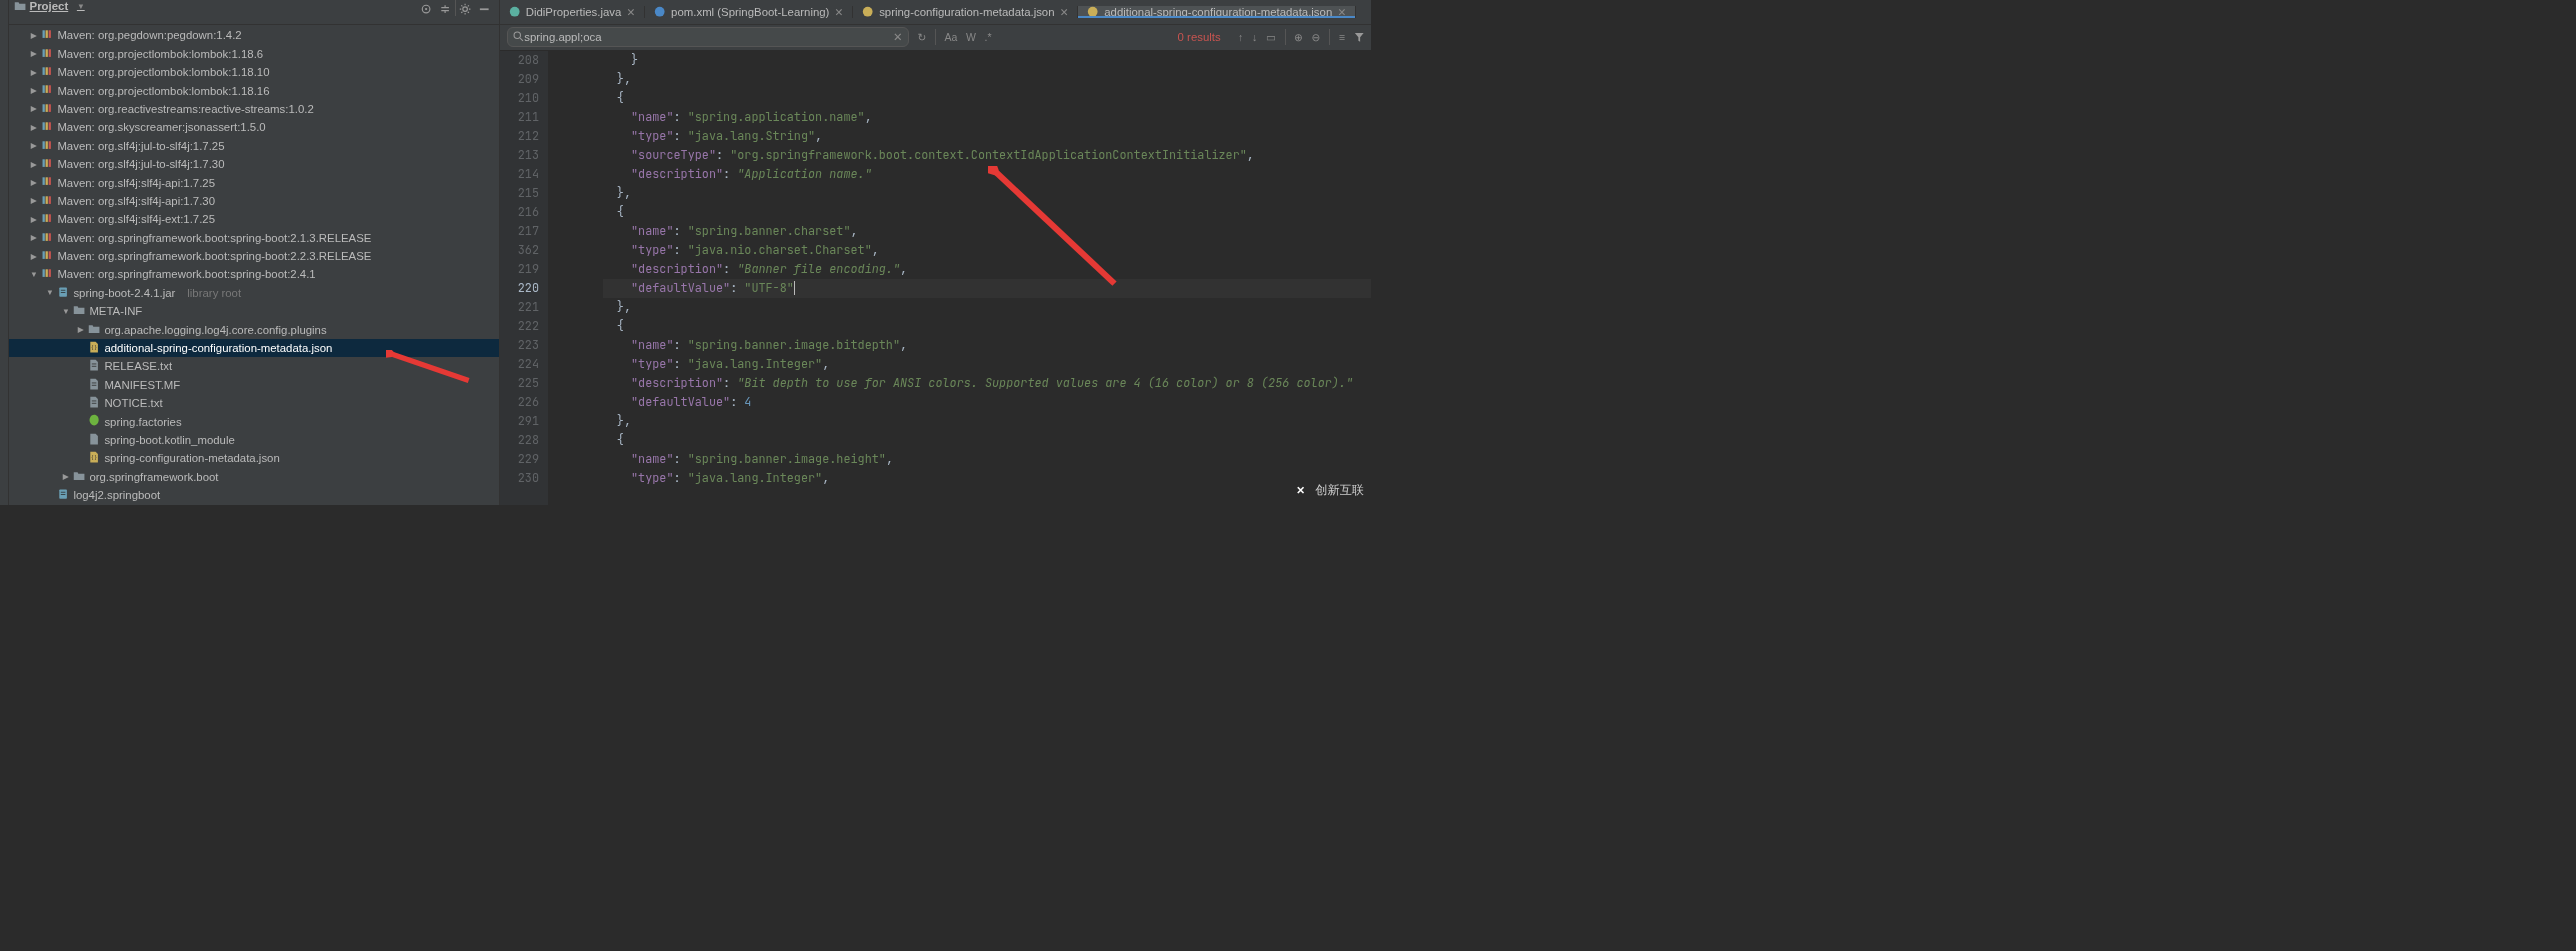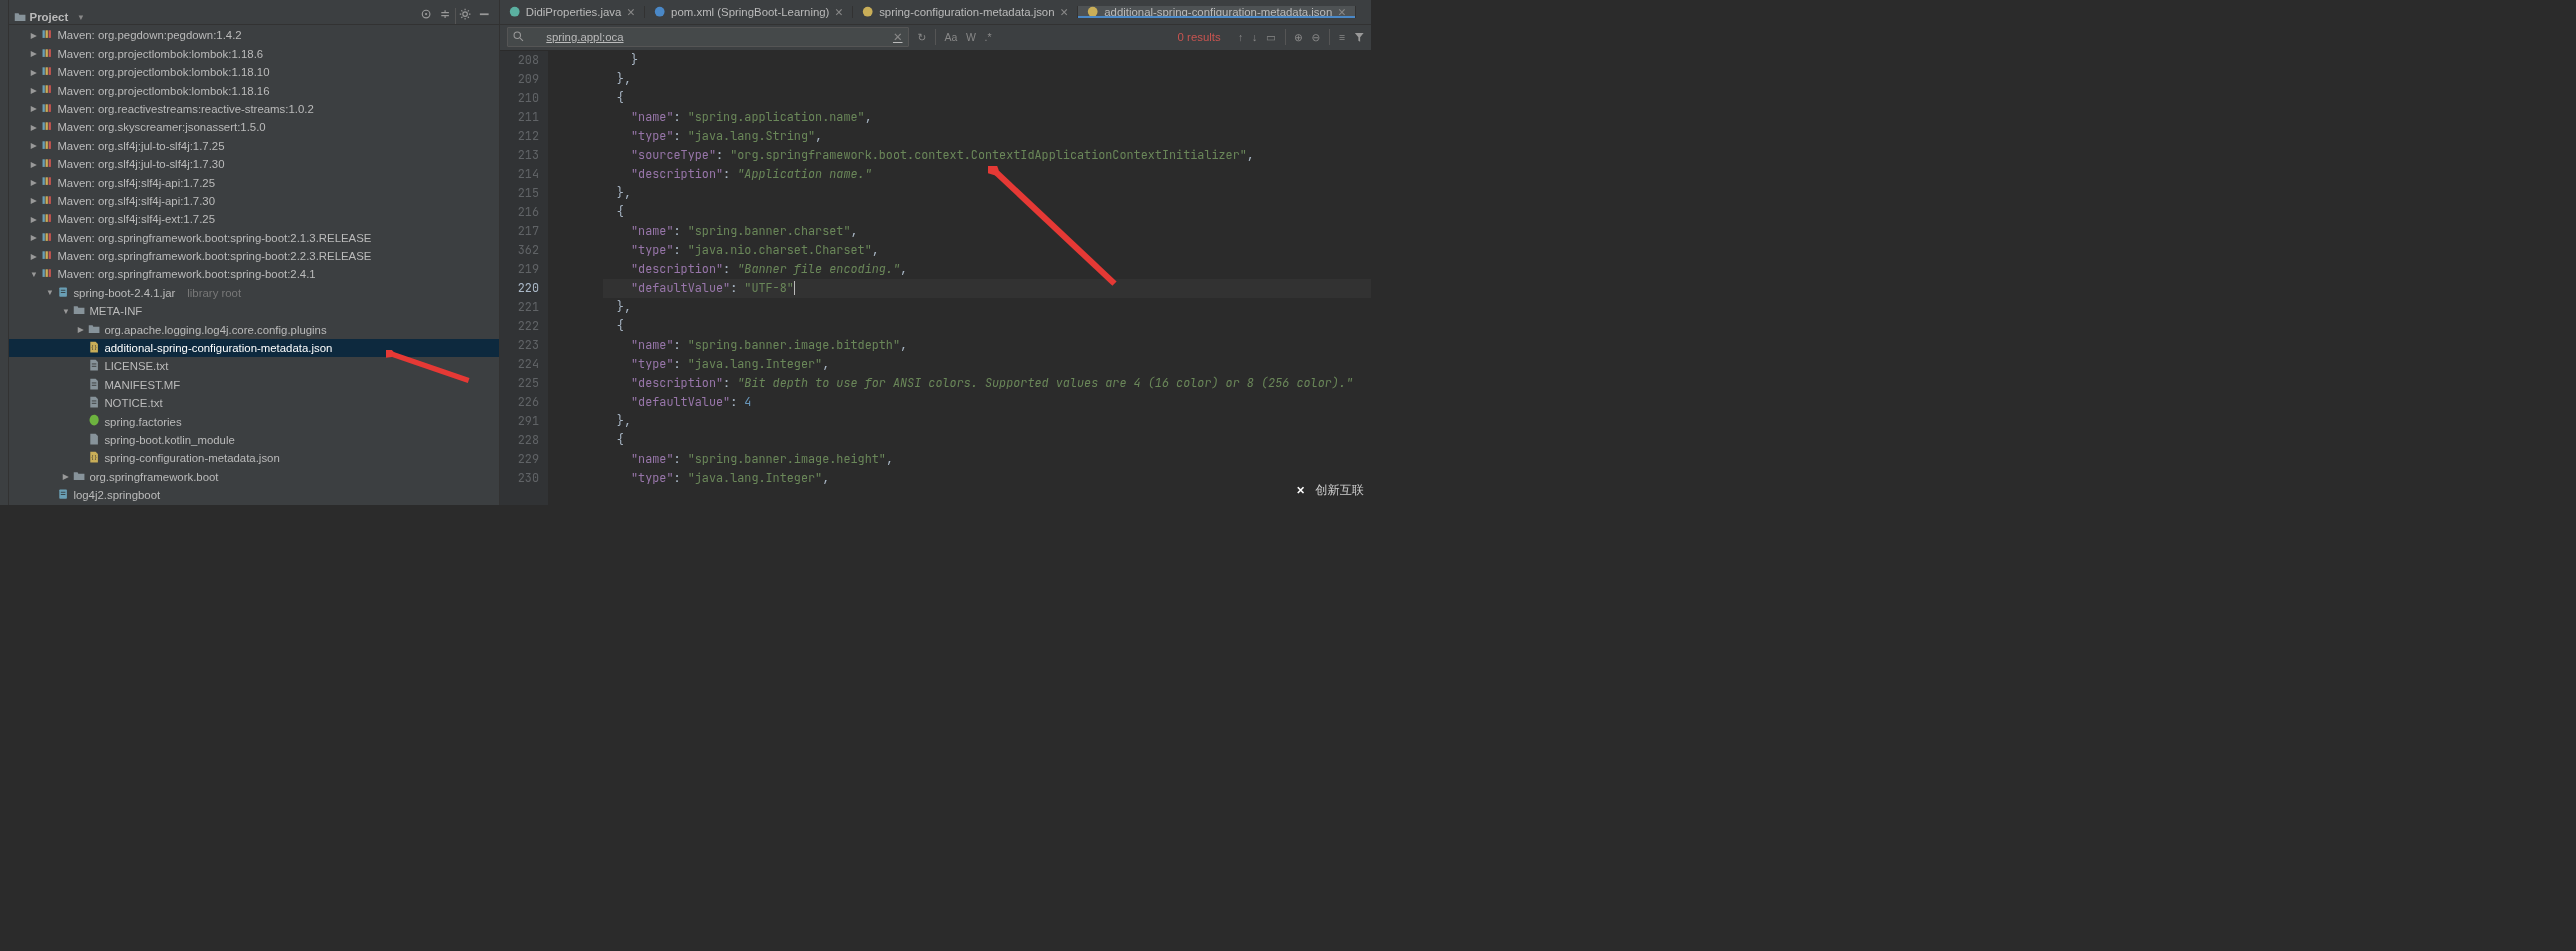--- a/index.html
+++ b/index.html
@@ -24,23 +24,24 @@
 .project-panel {
   width: 491px;
   background: #3c3f41;
   display: flex;
   flex-direction: column;
   border-right: 0.9px solid #323232;
 }
 .project-header {
   height: 24.5px;
   display: flex;
-  align-items: flex-end;
+  align-items: flex-start;
   padding: 0 5.2px;
   border-bottom: 0.9px solid #323232;
+  text-decoration: underline;
 }
 .project-title {
   display: flex;
   align-items: center;
   gap: 3.5px;
   cursor: pointer;
 }
 .project-title svg.folder { width:12.2px; height:12.2px; }
 .project-header .label { color:#bbb; font-weight:bold; }
 .project-header .arrow { margin-left:5.2px; color:#888; font-size:7.9px; }
@@ -84,23 +85,23 @@
 }
 .tab-icon { width:12.2px; height:12.2px; display:flex; align-items:center; justify-content:center; }
 .tab-close { color:#888; font-size:10.5px; cursor:pointer; }
 
 .search-bar {
   height:26px; display:flex; align-items:center;
   background:#3c3f41; border-bottom:0.9px solid #2b2b2b;
   padding:0 7px; gap:8.7px;
 }
 .search-input-wrap {
-  flex:1; display:flex; align-items:center; gap:22px;
-  background:#45494a; border:0.9px solid #555; border-radius:1px;
-  padding:1.7px 5.2px; max-width:402px;text-decoration:underline;
+  flex:1; display:flex; align-items:center; gap:0;
+  background:#45494a; border:0.9px solid #555; border-radius:6px;
+  padding:1.7px 5.2px; max-width:402px;
 }
 .search-input {
   flex:1; background:transparent; border:none; outline:none;
   color:#bbb; font-size:11.4px;
 }
 .search-clear { color:#888; cursor:pointer; font-size:11.4px; }
 .search-tool { color:#888; cursor:pointer; display:flex; align-items:center; font-size:10.5px; }
 .sep { width:0.9px; height:15.7px; background:#555; }
 .result-count { color:#c75450; margin-left:auto; margin-right:8.7px; }
 .nav-icons { display:flex; gap:8.7px; align-items:center; }
@@ -365,21 +366,21 @@
           <span class="tree-label">additional-spring-configuration-metadata.json</span>
         </div>
         <div class="tree-row">
           <span class="indent" style="width:66px"></span>
           <span class="tree-arrow none"></span>
           <span class="tree-icon"><svg width="12.2" height="12.2" viewBox="0 0 16 16">
               <path fill="#87939a" d="M3 1h7l3 3v11H3z"></path>
               <rect x="5" y="6" width="6" height="1" fill="#2b2b2b"></rect>
               <rect x="5" y="9" width="6" height="1" fill="#2b2b2b"></rect>
             </svg></span>
-          <span class="tree-label">LICENSE.txt</span>
+          <span class="tree-label">RELEASE.txt</span>
         </div>
         <div class="tree-row">
           <span class="indent" style="width:66px"></span>
           <span class="tree-arrow none"></span>
           <span class="tree-icon"><svg width="12.2" height="12.2" viewBox="0 0 16 16">
               <path fill="#87939a" d="M3 1h7l3 3v11H3z"></path>
               <rect x="5" y="6" width="6" height="1" fill="#2b2b2b"></rect>
               <rect x="5" y="9" width="6" height="1" fill="#2b2b2b"></rect>
             </svg></span>
           <span class="tree-label">MANIFEST.MF</span>

